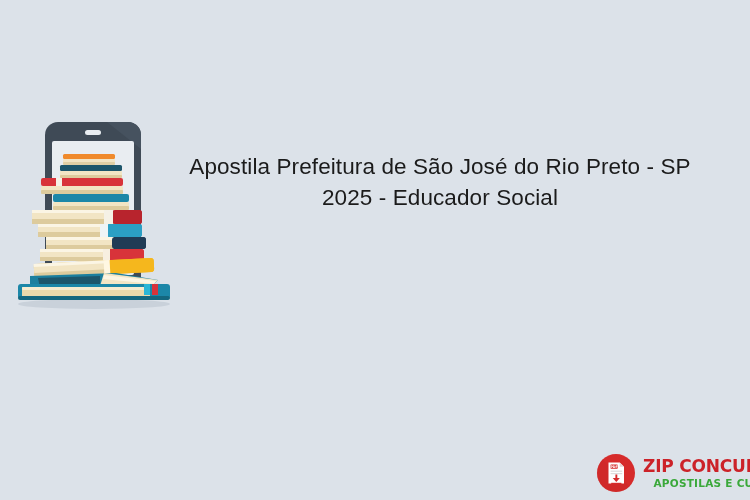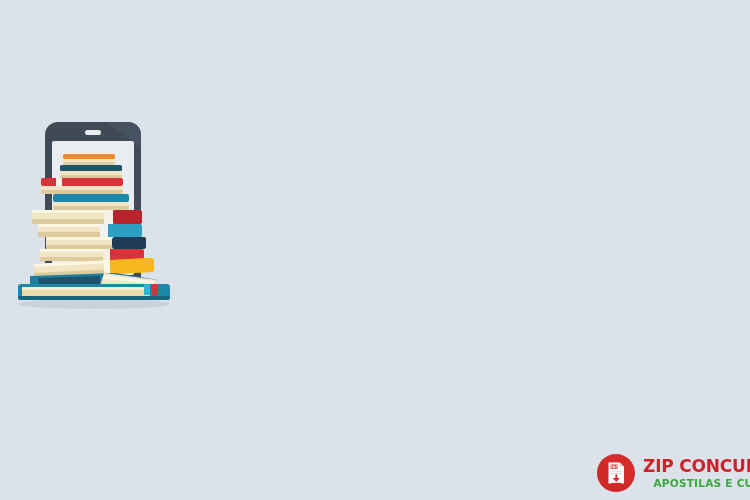--- a/index.html
+++ b/index.html
@@ -196,20 +196,21 @@
         <rect x="10" y="166" width="152" height="15" rx="3" fill="#1c87a8"></rect>
         <rect x="14" y="169" width="128" height="10" rx="1" fill="#ead9ab"></rect>
         <rect x="14" y="169" width="128" height="3" rx="1" fill="#f6ecd0"></rect>
         <rect x="136" y="166" width="6" height="11" fill="#2bb6d6"></rect>
         <rect x="144" y="166" width="6" height="11" fill="#d8333a"></rect>
         <rect x="10" y="178" width="152" height="4" rx="2" fill="#14677f"></rect>
       </g>
     </svg>
   </div>
 
+  <h1 id="product-title" style="color: rgb(27, 27, 27);">Apostila Prefeitura de São José do Rio Preto - SP 2025 - Educador Social</h1>
 
   <div id="brand-logo">
 
     <div id="brand-mark">
       <svg viewBox="0 0 40 40" xmlns="http://www.w3.org/2000/svg" aria-hidden="true">
         <circle cx="20" cy="20" r="19" fill="#d62b2b"></circle>
         <path d="M33.5 33.5A19 19 0 0 1 6.5 6.5z" fill="#c72525" opacity="0.35"></path>
 
         <path d="M12.5 9.5h11.2l4.3 4.3v16.7H12.5z" fill="#ffffff"></path>
         <path d="M23.7 9.5l4.3 4.3h-4.3z" fill="#e8d2d2"></path>

